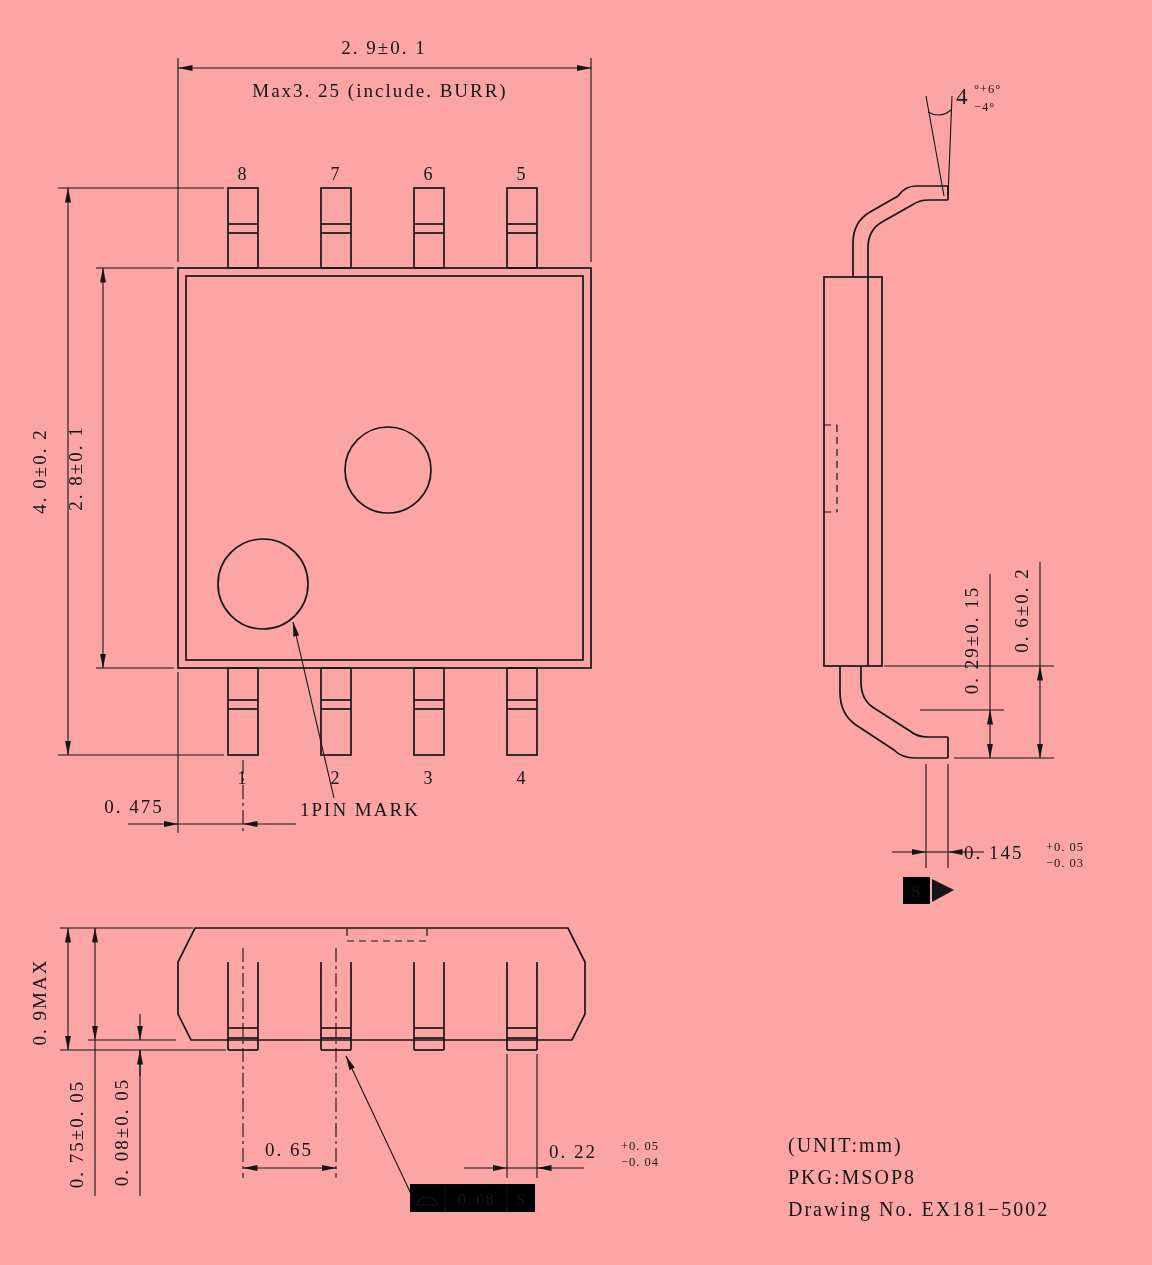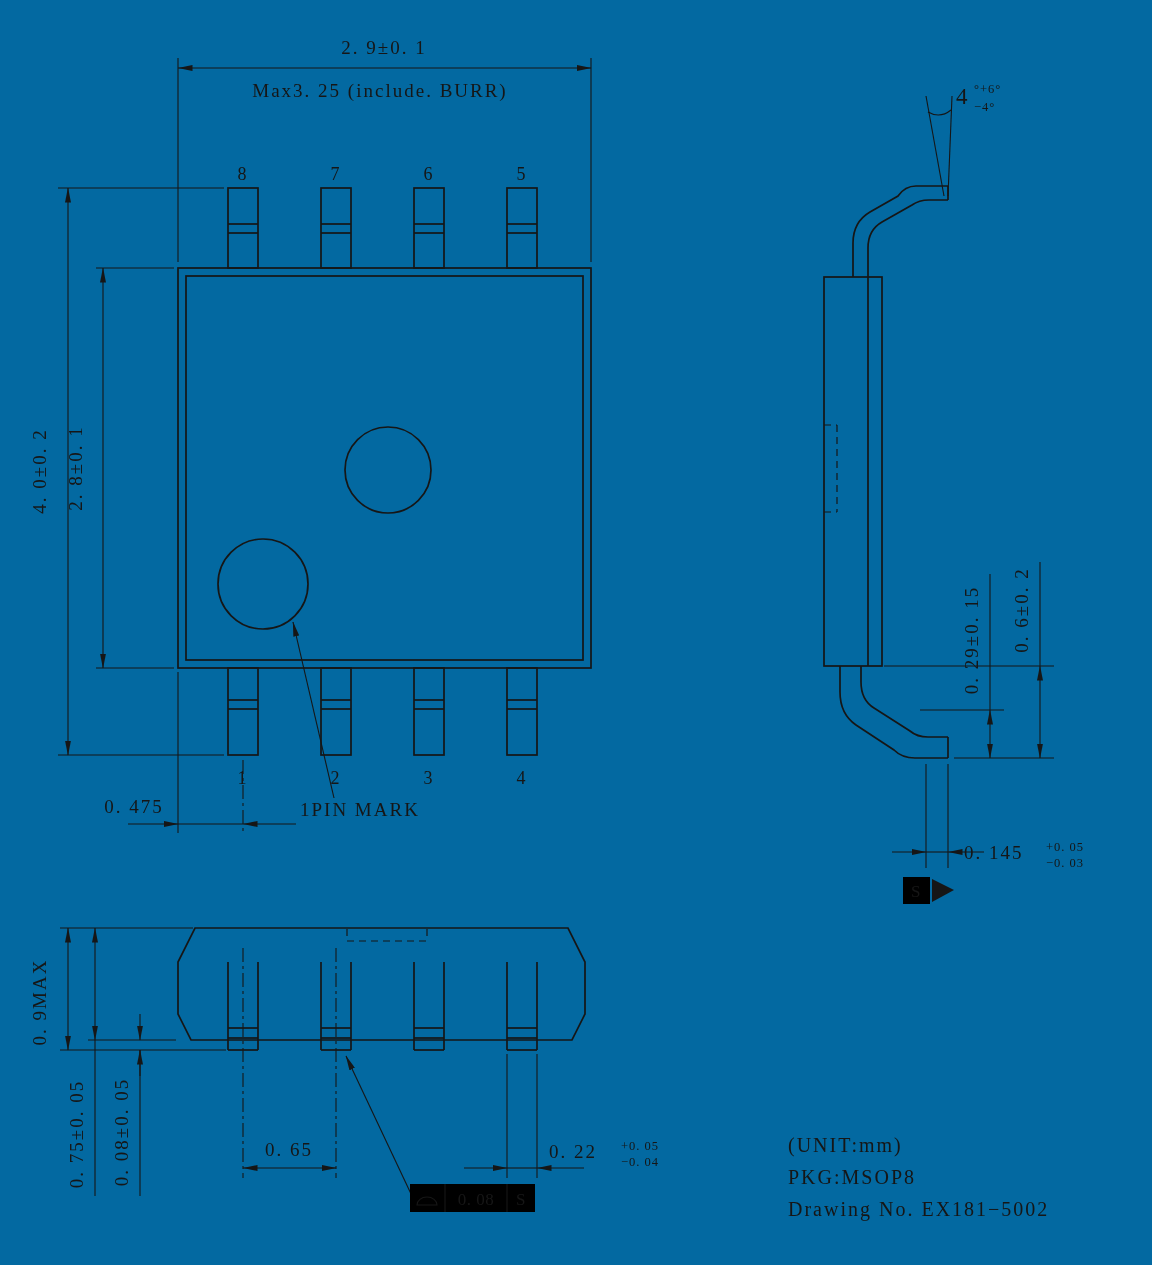--- a/index.html
+++ b/index.html
@@ -1,16 +1,16 @@
 <!DOCTYPE html>
 <html><head>
 <meta charset="utf-8">
 <style>
   html,body { margin:0; padding:0; background:#fbfbf9; }
-  .page { width:1152px; height:1265px; position:relative; background:#0369a1; }
+  .page { width:1152px; height:1265px; position:relative; background:#fca5a5; }
   svg { display:block; }
   .part  { fill:none; stroke:#161616; stroke-width:1.7; stroke-linejoin:miter; }
   .dims line, .dims path { stroke:#161616; stroke-width:1.1; fill:none; }
   .cl   { stroke:#161616; stroke-width:1; stroke-dasharray:14 4 3 4; fill:none; }
   .dash { stroke:#161616; stroke-width:1.2; stroke-dasharray:7 5; fill:none; }
   .solid { fill:#161616; stroke:none; }
   text { fill:#161616; font-family:"Liberation Serif","DejaVu Serif",serif; letter-spacing:2px; }
   .t19 { font-size:19px; }
   .t18 { font-size:18px; }
   .t23 { font-size:23px; }

